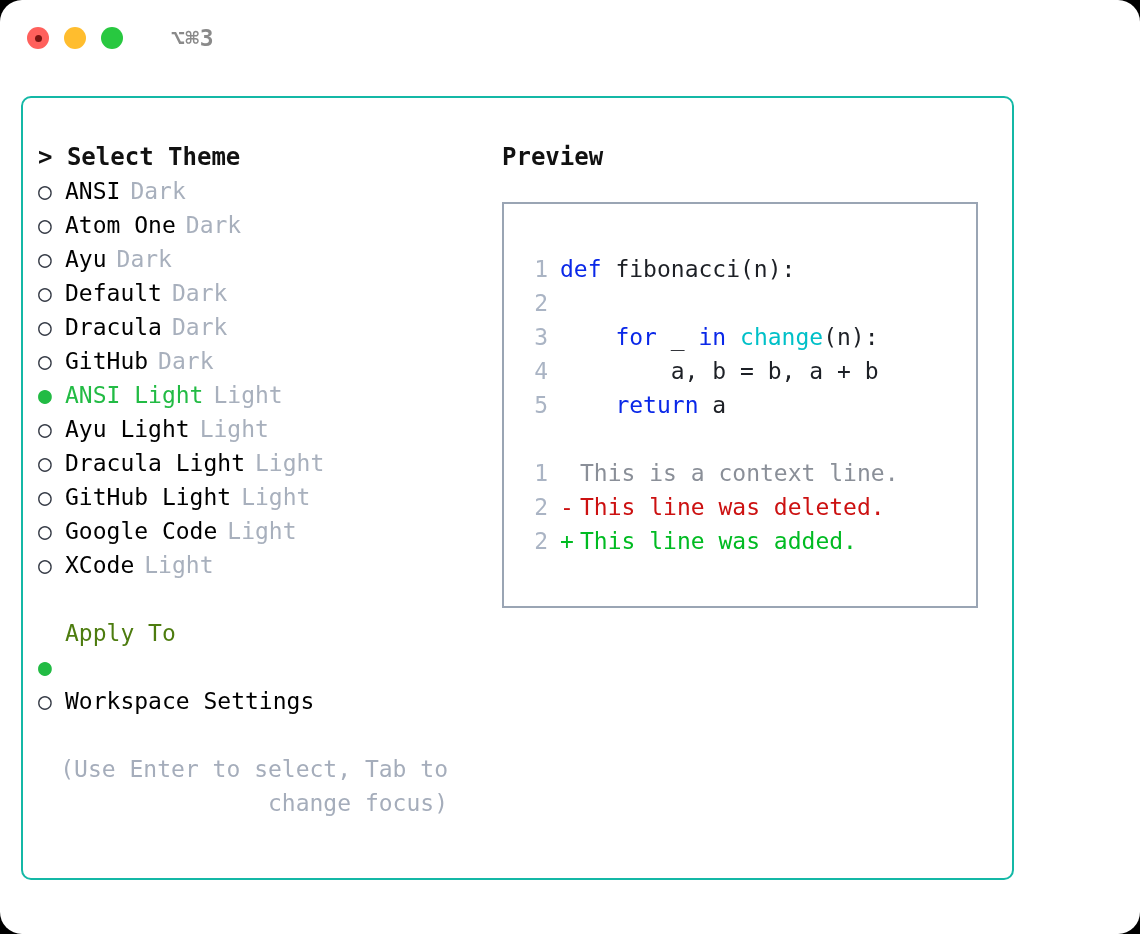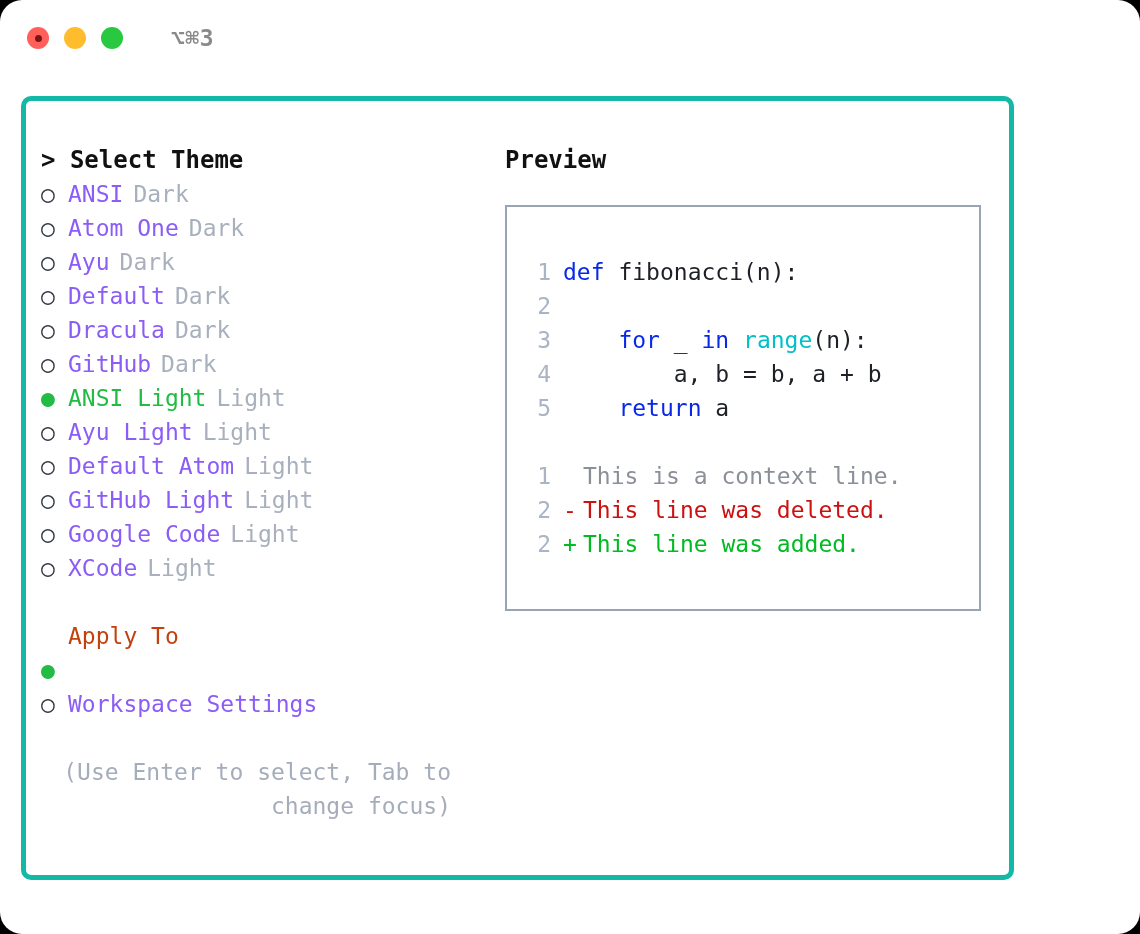--- a/index.html
+++ b/index.html
@@ -69,21 +69,21 @@
     white-space: pre;
   }
 
   
   .content-frame {
     position: absolute;
     left: 21px;
     top: 96px;
     width: 993px;
     height: 784px;
-    border: 5px solid #14b8a6;
+    border: 2px solid #14b8a6;
     border-radius: 10px;
     background: #ffffff;
   }
 
   
   .left-pane {
     position: absolute;
     left: 15px;
     top: 42px;
     width: 430px;
@@ -115,36 +115,36 @@
     font-size: 23px;
     line-height: 34px;
     color: #3a3f4a;
   }
 
   .marker.on {
     color: #22bb44;
   }
 
   .row-label {
-    color: #8b5cf6;
+    color: #000000;
   }
   .row-label.selected {
     color: #22bb44;
   }
 
   .row-variant {
     color: #a8b0bd;
     margin-left: 10px;
   }
 
   .apply-block { margin-top: 34px; }
 
   .apply-header {
     font-size: 23px;
-    color: #c2410c;
+    color: #4d7c0f;
     line-height: 34px;
     padding-left: 27px;
     white-space: pre;
   }
 
   .hint {
     margin-top: 34px;
     font-size: 23px;
     line-height: 34px;
     color: #a5adbb;
@@ -245,21 +245,21 @@
 
       <div class="theme-list" id="theme-list">
           <div class="list-row"><span class="marker">○</span><span class="row-label">ANSI</span><span class="row-variant">Dark</span></div>
           <div class="list-row"><span class="marker">○</span><span class="row-label">Atom One</span><span class="row-variant">Dark</span></div>
           <div class="list-row"><span class="marker">○</span><span class="row-label">Ayu</span><span class="row-variant">Dark</span></div>
           <div class="list-row"><span class="marker">○</span><span class="row-label">Default</span><span class="row-variant">Dark</span></div>
           <div class="list-row"><span class="marker">○</span><span class="row-label">Dracula</span><span class="row-variant">Dark</span></div>
           <div class="list-row"><span class="marker">○</span><span class="row-label">GitHub</span><span class="row-variant">Dark</span></div>
           <div class="list-row"><span class="marker on">●</span><span class="row-label selected">ANSI Light</span><span class="row-variant">Light</span></div>
           <div class="list-row"><span class="marker">○</span><span class="row-label">Ayu Light</span><span class="row-variant">Light</span></div>
-          <div class="list-row"><span class="marker">○</span><span class="row-label">Default Atom</span><span class="row-variant">Light</span></div>
+          <div class="list-row"><span class="marker">○</span><span class="row-label">Dracula Light</span><span class="row-variant">Light</span></div>
           <div class="list-row"><span class="marker">○</span><span class="row-label">GitHub Light</span><span class="row-variant">Light</span></div>
           <div class="list-row"><span class="marker">○</span><span class="row-label">Google Code</span><span class="row-variant">Light</span></div>
           <div class="list-row"><span class="marker">○</span><span class="row-label">XCode</span><span class="row-variant">Light</span></div>
         </div>
 
       <div class="apply-block">
         <div class="apply-header">Apply To</div>
         <div id="apply-list">
             <div class="list-row"><span class="marker on">●</span></div>
             <div class="list-row"><span class="marker">○</span><span class="row-label">Workspace Settings</span></div>
@@ -269,21 +269,21 @@
       <div class="hint">(Use Enter to select, Tab to change focus)</div>
     </div>
 
     <div class="right-pane">
       <div class="section-header">Preview</div>
 
       <div class="preview-box">
         <div class="code-block" id="code-block">
             <div class="code-line"><span class="lineno">1</span><span class="code-text"><span class="tok-kw">def </span><span class="tok-txt">fibonacci(n):</span></span></div>
             <div class="code-line"><span class="lineno">2</span></div>
-            <div class="code-line"><span class="lineno">3</span><span class="code-text"><span class="tok-txt">    </span><span class="tok-kw">for</span><span class="tok-txt"> _ </span><span class="tok-kw">in</span><span class="tok-txt"> </span><span class="tok-fn">range</span><span class="tok-txt">(n):</span></span></div>
+            <div class="code-line"><span class="lineno">3</span><span class="code-text"><span class="tok-txt">    </span><span class="tok-kw">for</span><span class="tok-txt"> _ </span><span class="tok-kw">in</span><span class="tok-txt"> </span><span class="tok-fn">change</span><span class="tok-txt">(n):</span></span></div>
             <div class="code-line"><span class="lineno">4</span><span class="code-text"><span class="tok-txt">        a, b = b, a + b</span></span></div>
             <div class="code-line"><span class="lineno">5</span><span class="code-text"><span class="tok-txt">    </span><span class="tok-kw">return</span><span class="tok-txt"> a</span></span></div>
           </div>
         <div class="diff-block" id="diff-block">
             <div class="diff-line diff-context"><span class="lineno">1</span><span class="diff-sign"> </span><span class="diff-text">This is a context line.</span></div>
             <div class="diff-line diff-del"><span class="lineno">2</span><span class="diff-sign">-</span><span class="diff-text">This line was deleted.</span></div>
             <div class="diff-line diff-add"><span class="lineno">2</span><span class="diff-sign">+</span><span class="diff-text">This line was added.</span></div>
           </div>
       </div>
     </div>

